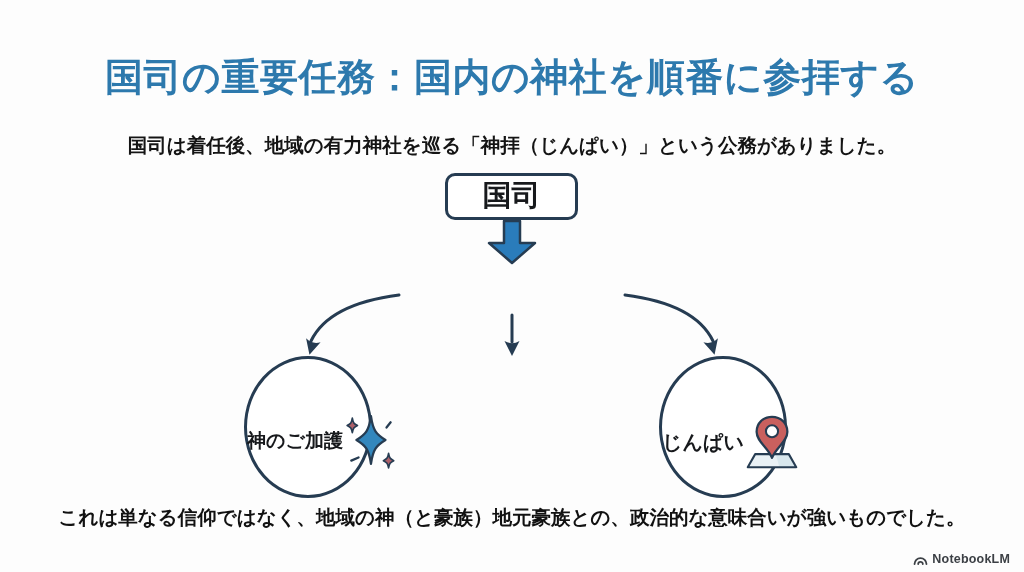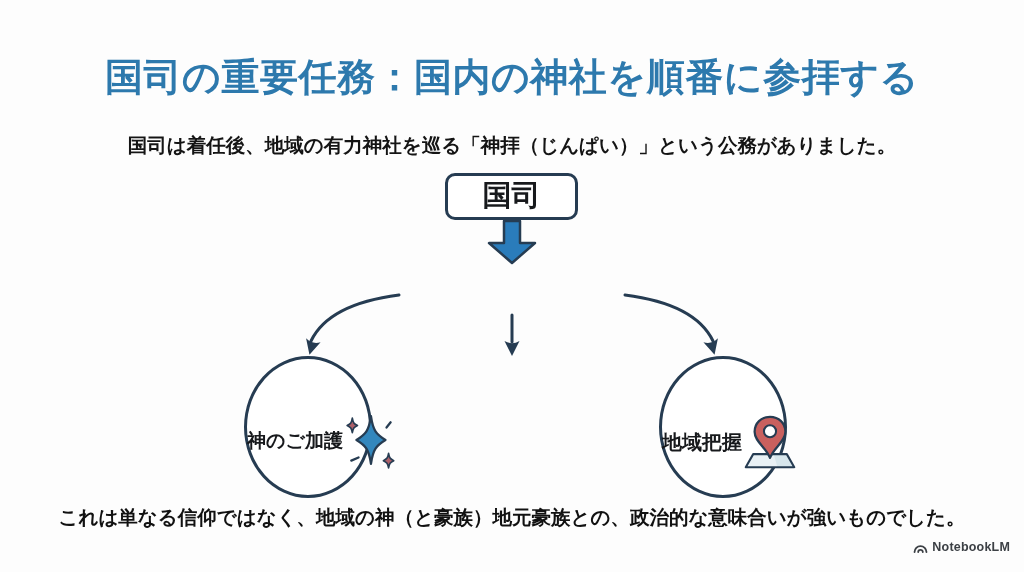--- a/index.html
+++ b/index.html
@@ -30,21 +30,21 @@
   .c2{left:451px;top:356px;width:129px;height:143px;padding-top:24px;}
   .c3{left:659px;top:356px;width:128px;height:142px;padding-top:30px;}
   .c-label{font-size:19px;line-height:22px;font-weight:800;text-align:center;white-space:nowrap;}
   .c3 .c-label{font-size:20px;}
   .c-icon{flex:0 0 auto;}
   .footer-note{
     position:absolute;top:504px;left:0;width:1024px;text-align:center;
     font-size:19.5px;font-weight:700;color:#111;
   }
   .watermark{
-    position:absolute;right:14px;bottom:18px;display:flex;align-items:center;gap:4px;
+    position:absolute;right:14px;bottom:6px;display:flex;align-items:center;gap:4px;
     color:#3c4045;font-size:12.5px;font-weight:600;letter-spacing:0.2px;
   }
 </style>
 </head>
 <body>
 
 <div class="frame">
 
   <div class="title" style="color:#2d79ad;">国司の重要任務：国内の神社を順番に参拝する</div>
 
@@ -80,21 +80,21 @@
       <path d="M27,1 C29,15 32,18.5 41,24 C32,29.5 29,33 27,47 C25,33 22,29.5 13,24 C22,18.5 25,15 27,1 Z" fill="#3387bd" stroke="#263c52" stroke-width="2.2" stroke-linejoin="round"></path>
       <path d="M9,3 C9.8,7.5 10.5,8.3 14,10 C10.5,11.7 9.8,12.5 9,17 C8.2,12.5 7.5,11.7 4,10 C7.5,8.3 8.2,7.5 9,3 Z" fill="#ad6069" stroke="#263c52" stroke-width="1.6" stroke-linejoin="round"></path>
       <path d="M44,37 C44.8,41.5 45.5,42.3 49,44 C45.5,45.7 44.8,46.5 44,51 C43.2,46.5 42.5,45.7 39,44 C42.5,42.3 43.2,41.5 44,37 Z" fill="#ad6069" stroke="#263c52" stroke-width="1.6" stroke-linejoin="round"></path>
       <path d="M42,12 L46,7" fill="none" stroke="#263c52" stroke-width="2.2" stroke-linecap="round"></path>
       <path d="M8,44 L15,41" fill="none" stroke="#263c52" stroke-width="2.2" stroke-linecap="round"></path>
     </svg>
   </div>
 
 
   <div class="circle c3">
-    <div class="c-label">地域把握</div>
+    <div class="c-label">じんぱい</div>
     <svg class="c-icon" width="56" height="58" viewBox="0 0 60 62" style="margin-top:0px;">
       <polygon points="12,44 48,44 56,58 4,58" fill="#e9f1f5" stroke="none"></polygon>
       <polygon points="34,44 48,44 56,58 38,58" fill="#d7e6ec" stroke="none"></polygon>
       <polygon points="12,44 48,44 56,58 4,58" fill="none" stroke="#263c52" stroke-width="2.2" stroke-linejoin="round"></polygon>
       <path d="M30,4 C39.5,4 46.5,11 46.5,20 C46.5,30.5 34,37 30,48 C26,37 13.5,30.5 13.5,20 C13.5,11 20.5,4 30,4 Z" fill="#c9605e" stroke="#263c52" stroke-width="2.4" stroke-linejoin="round"></path>
       <circle cx="30" cy="19.5" r="6.5" fill="#ffffff" stroke="#263c52" stroke-width="2.2"></circle>
     </svg>
   </div>
 
   <div class="footer-note">これは単なる信仰ではなく、地域の神（と豪族）地元豪族との、政治的な意味合いが強いものでした。</div>

